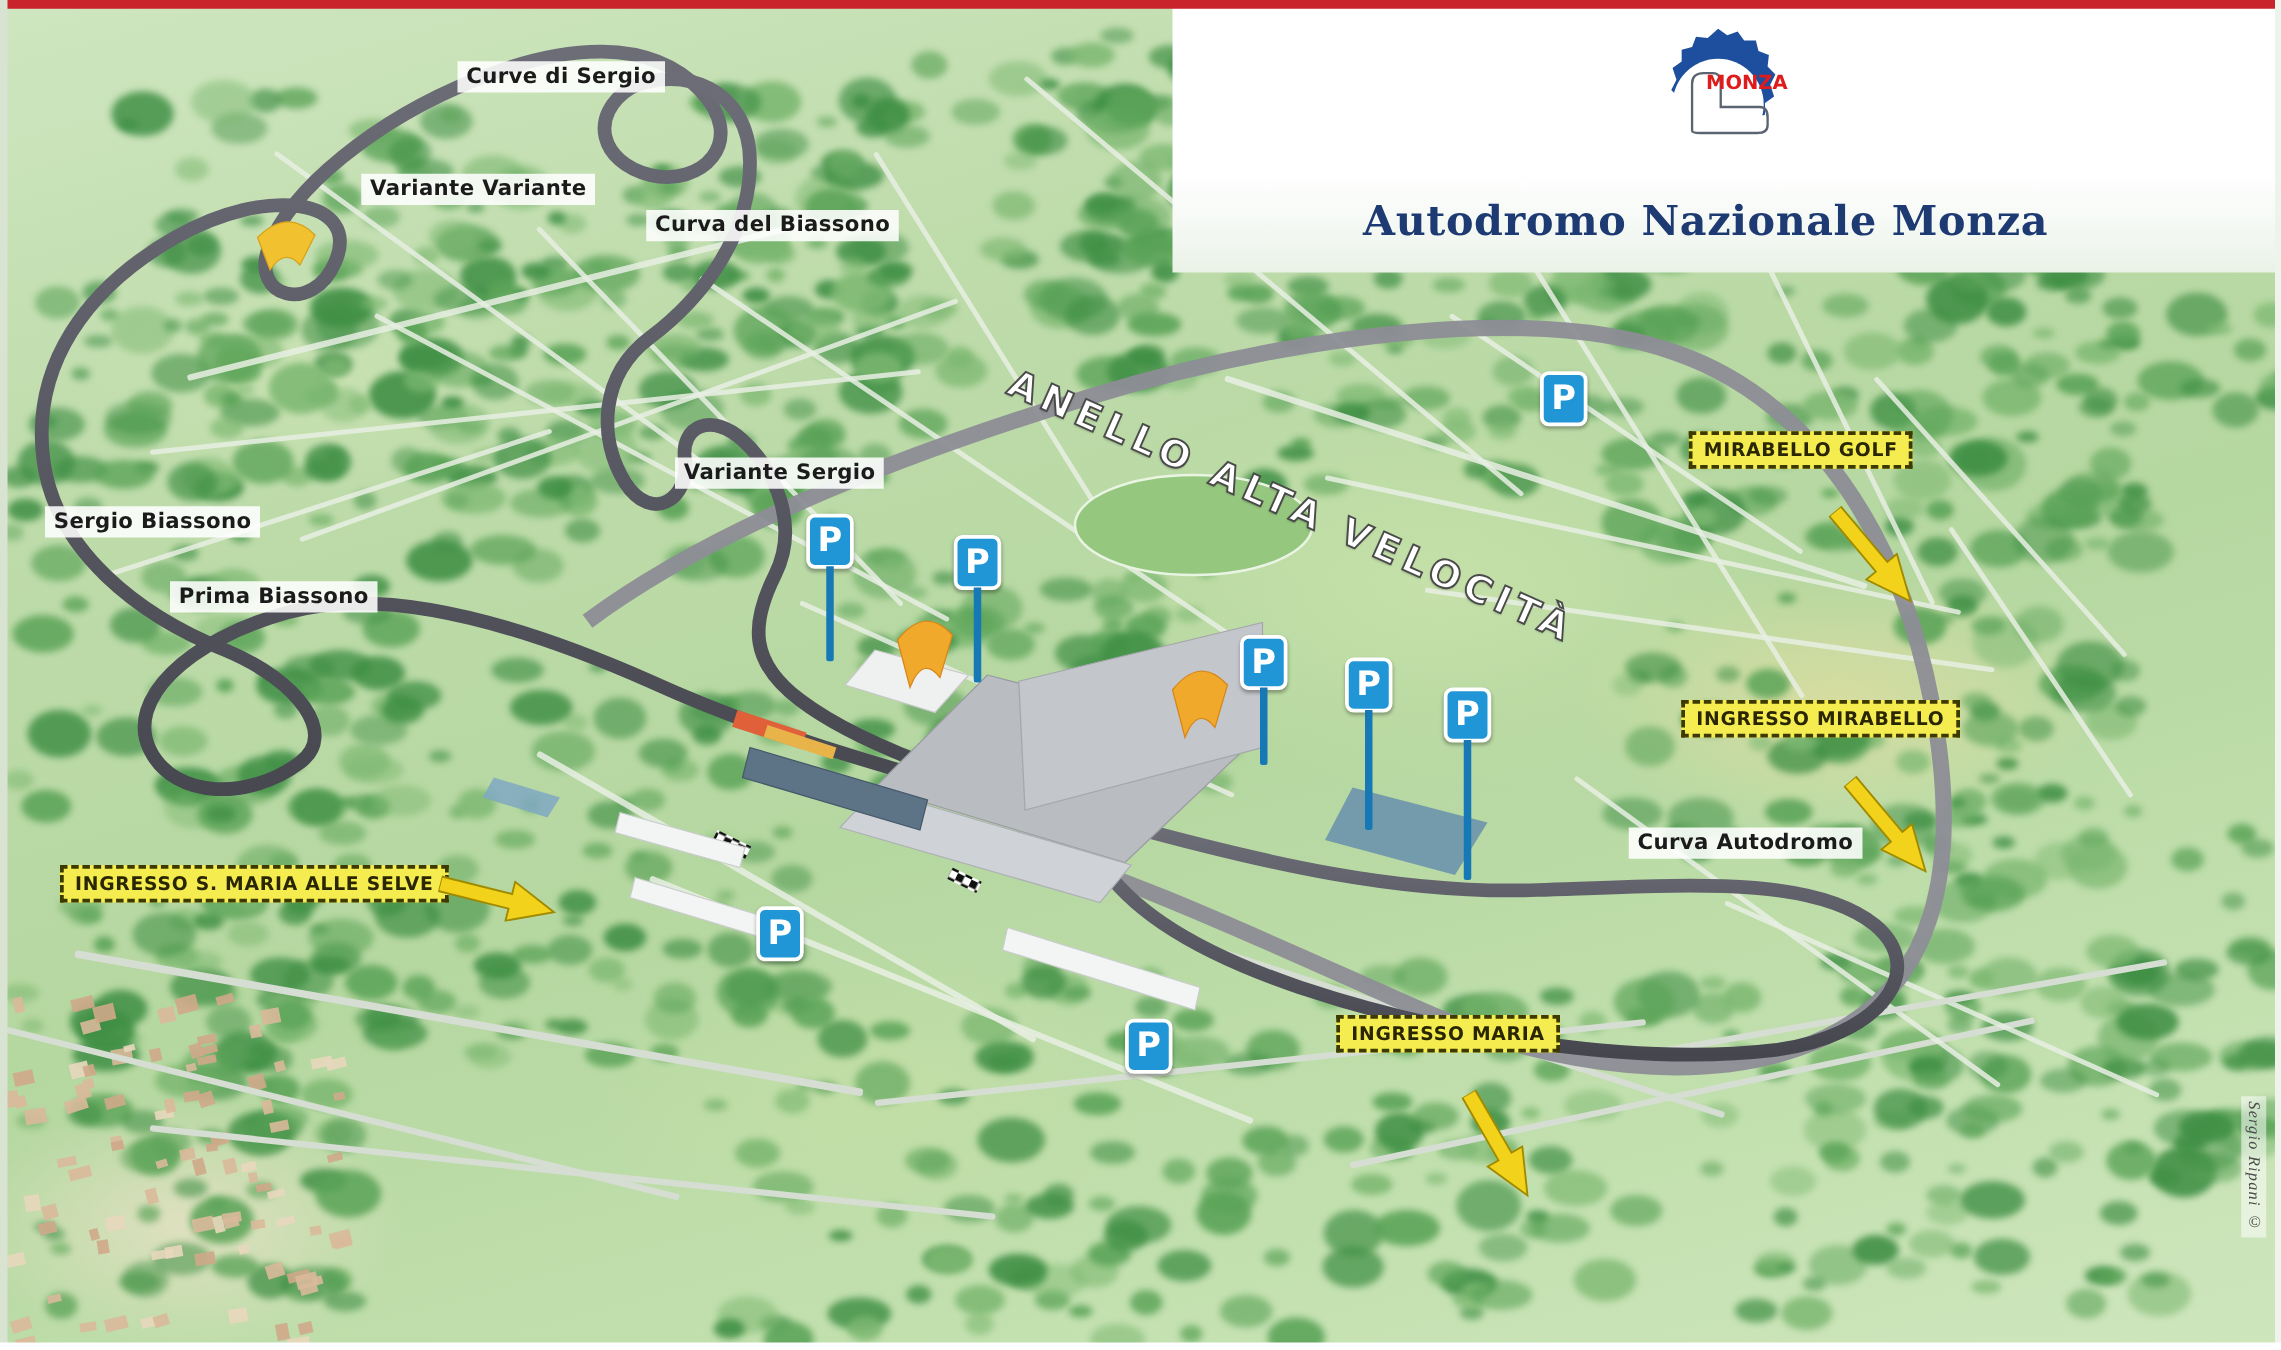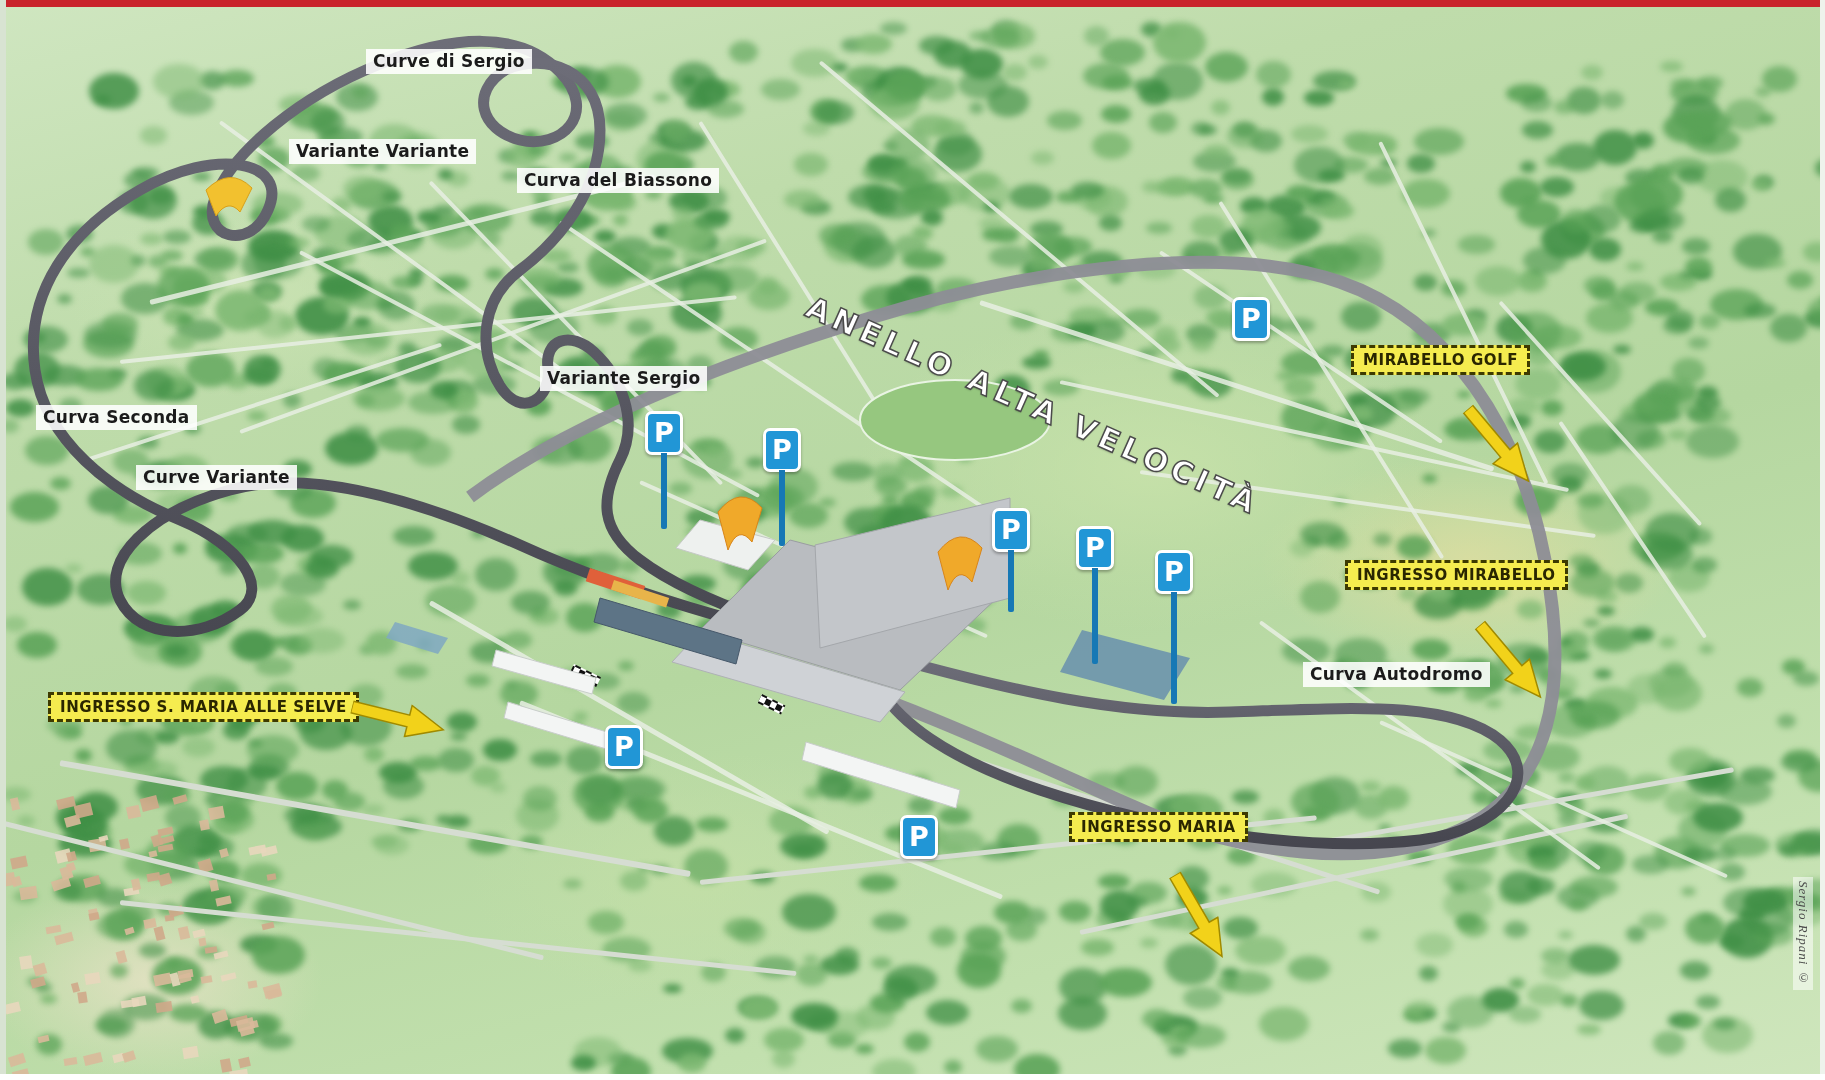--- a/index.html
+++ b/index.html
@@ -1536,22 +1536,22 @@
     <path d="M 718 512 q 22 -28 44 -4 l -10 34 q -14 -18 -24 8 z" fill="#f0a92a" stroke="#d8851a"></path>
     <path d="M 938 552 q 22 -28 44 -4 l -10 34 q -14 -18 -24 8 z" fill="#f0a92a" stroke="#d8851a"></path>
     <path d="M 206 190 q 24 -24 46 -2 l -12 24 q -12 -14 -24 4 z" fill="#f2c12f" stroke="#d8a01a"></path>
   </svg>
 
   <div id="corner-labels">
       <div class="lbl" style="left:366px;top:49px">Curve di Sergio</div>
       <div class="lbl" style="left:289px;top:139px">Variante Variante</div>
       <div class="lbl" style="left:517px;top:168px">Curva del Biassono</div>
       <div class="lbl" style="left:540px;top:366px">Variante Sergio</div>
-      <div class="lbl" style="left:36px;top:405px">Curva Seconda</div>
-      <div class="lbl" style="left:136px;top:465px">Curve Variante</div>
+      <div class="lbl" style="left:36px;top:405px">Sergio Biassono</div>
+      <div class="lbl" style="left:136px;top:465px">Prima Biassono</div>
       <div class="lbl" style="left:1303px;top:662px">Curva Autodromo</div>
     </div>
   <div id="entrances">
       <div class="ing" style="left:1351px;top:345px">MIRABELLO GOLF</div>
       <svg class="arrow" width="96" height="34" viewBox="0 0 96 34" style="left:1468px;top:392px;transform:rotate(50deg)">
         <path d="M0 11 L58 11 L58 1 L94 17 L58 33 L58 23 L0 23 Z" fill="#f2d21a" stroke="#a08a00" stroke-width="1.5"></path>
       </svg>
       <div class="ing" style="left:1345px;top:560px">INGRESSO MIRABELLO</div>
       <svg class="arrow" width="96" height="34" viewBox="0 0 96 34" style="left:1480px;top:608px;transform:rotate(50deg)">
         <path d="M0 11 L58 11 L58 1 L94 17 L58 33 L58 23 L0 23 Z" fill="#f2d21a" stroke="#a08a00" stroke-width="1.5"></path>
@@ -1592,20 +1592,33 @@
       <div class="psign" style="left:605px;top:725px">
         <div class="plate">P</div>
       </div>
       <div class="psign" style="left:900px;top:815px">
         <div class="plate">P</div>
       </div>
     </div>
 
   <div class="anello" id="anello" style="left: 808px; top: 288px; transform: rotate(24deg);">ANELLO ALTA VELOCITÀ</div>
 
+  <div id="header">
+    <svg id="logo" viewBox="0 0 120 120">
+      <g>
+        <path d="M60 2 l7 5 8-3 5 7 9 0 2 8 8 3 -1 9 6 6 -4 8 3 9 -7 5 0 9 -8 2 -3 8 -9 -1 -6 6 -8 -4 -9 3 -5 -7 -9 0 -2 -8 -8 -3 1 -9 -6 -6 4 -8 -3 -9 7 -5 0 -9 8 -2 3 -8 9 1z" fill="#1d4f9e"></path>
+      </g>
+      <circle cx="60" cy="60" r="35" fill="#ffffff"></circle>
+      <g fill="none" stroke="#5b6470" stroke-width="1.8">
+        <path d="M40 80 L40 44 Q40 36 49 36 L56 36 Q62 36 62 44 L62 62 L92 62 Q98 62 98 70 L98 76 Q98 82 90 82 L46 82 Q40 82 40 80 Z"></path>
+      </g>
+      <text x="82" y="48" font-family="DejaVu Sans, sans-serif" font-size="15" font-weight="bold" fill="#e01b1b" text-anchor="middle">MONZA</text>
+    </svg>
+    <div class="title">Autodromo Nazionale Monza</div>
+  </div>
 
   <div class="topbar"></div>
   <div class="leftedge"></div>
   <div class="rightedge"></div>
   <div class="botbar"></div>
 
   <div class="wmark">Sergio Ripani ©</div>
 </div>
 
 </body></html>

